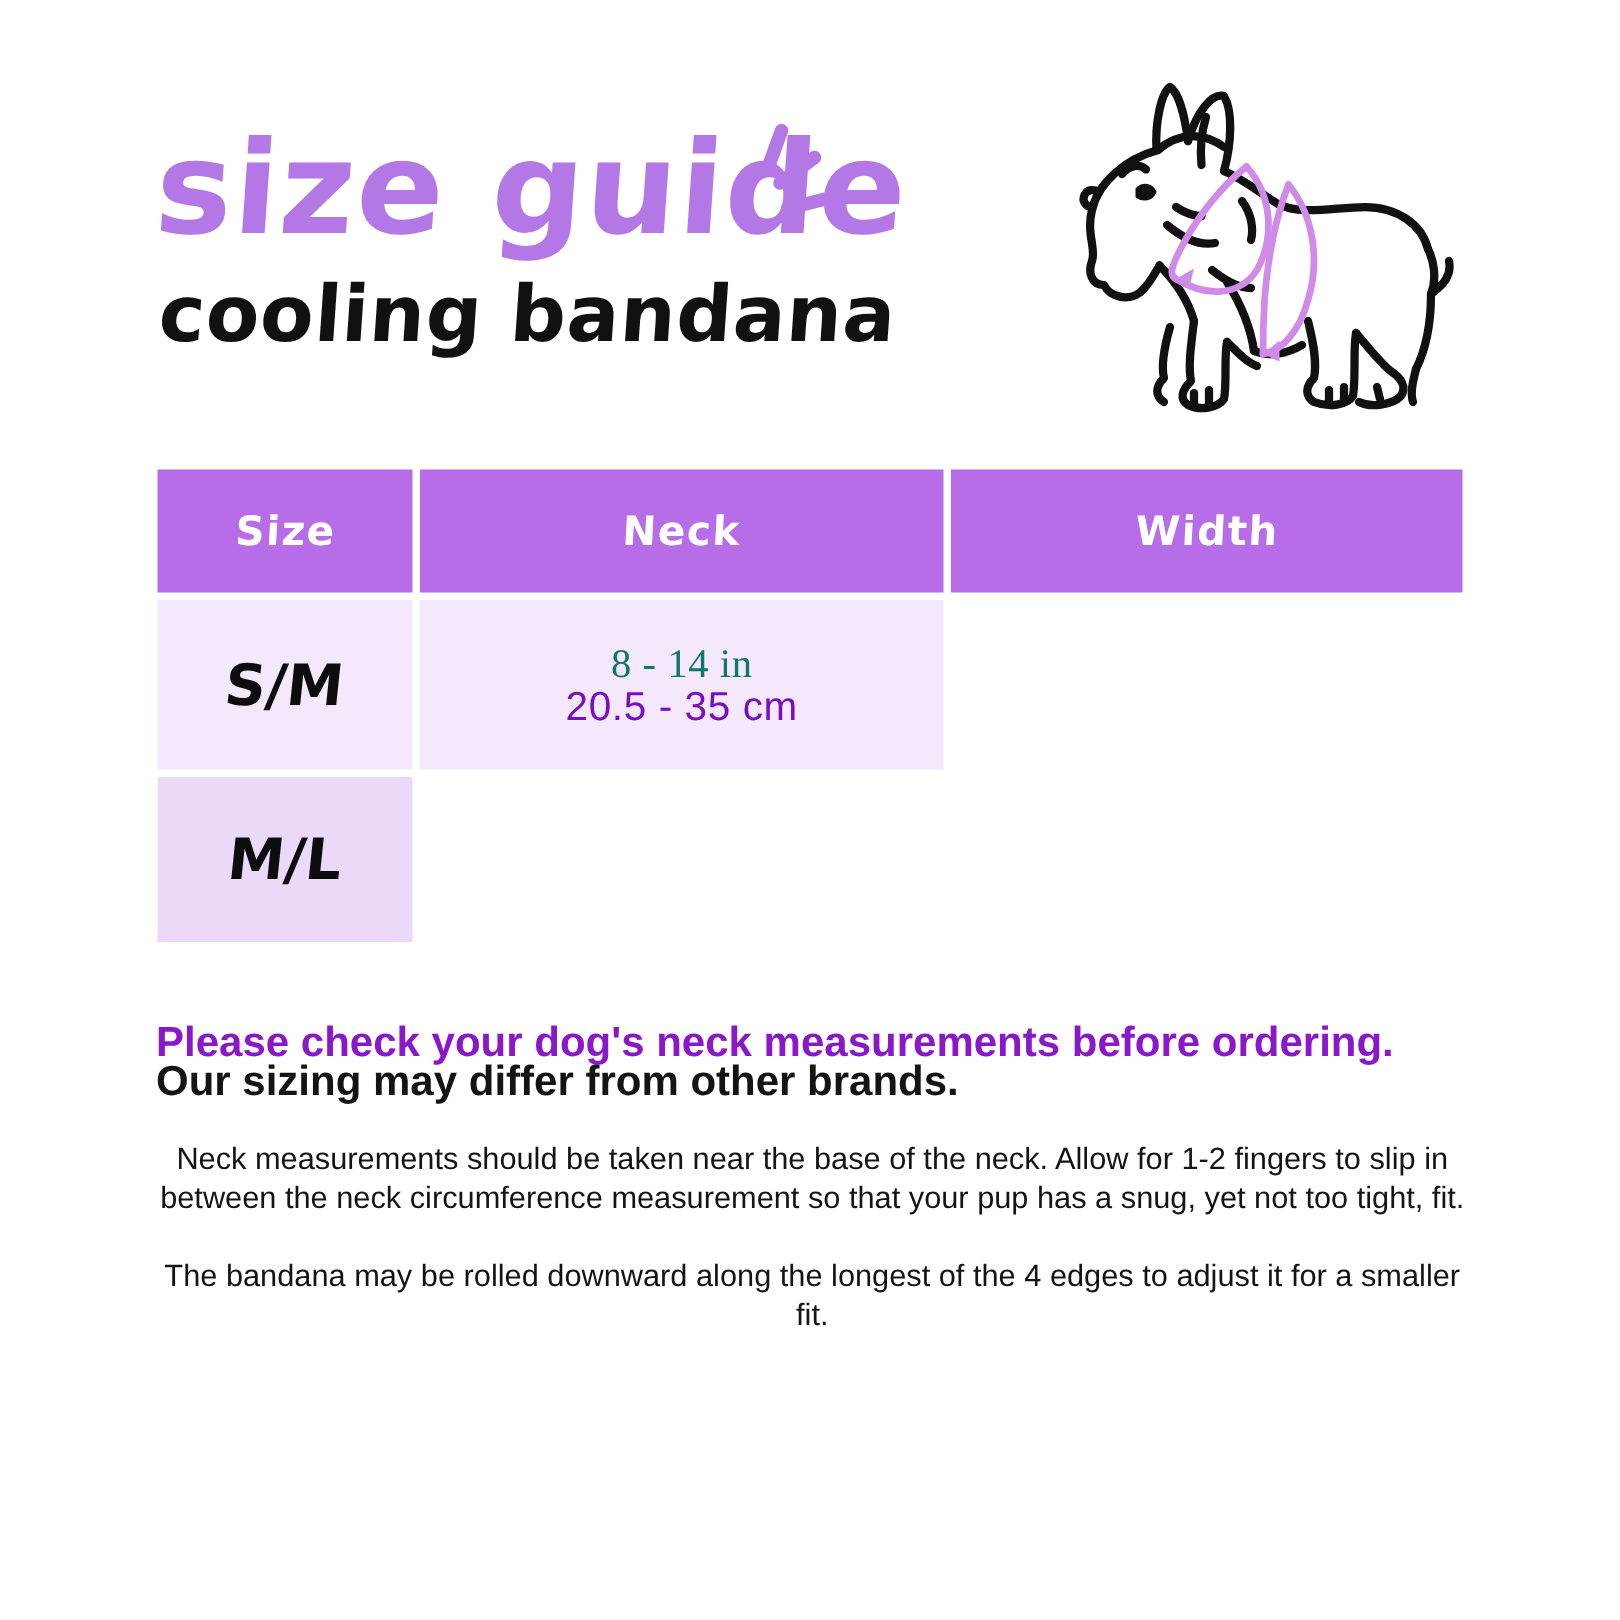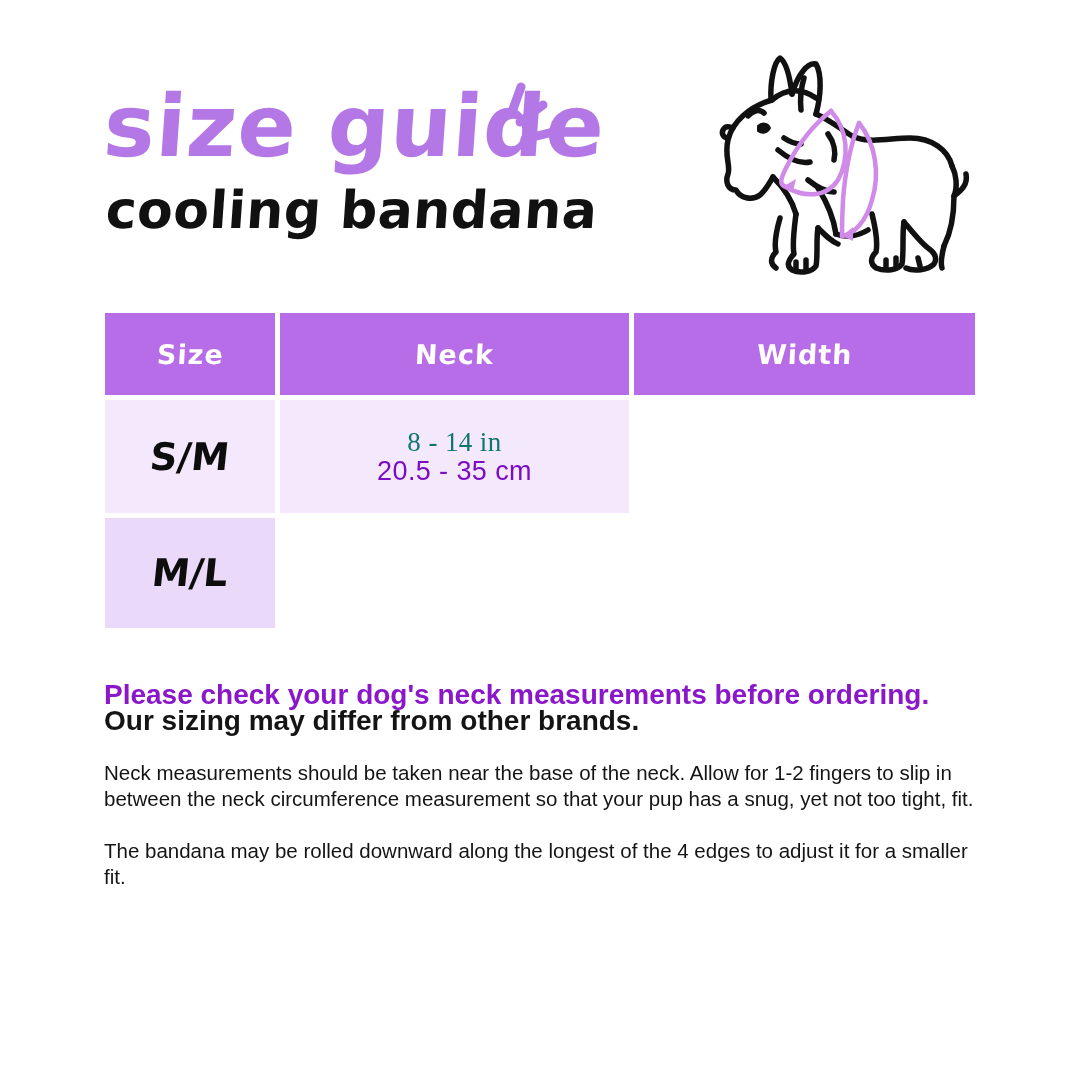--- a/index.html
+++ b/index.html
@@ -161,20 +161,21 @@
   }
   .note-line.accent { color: #8a17c9; }
 
   .note-para {
     font-family: "Liberation Sans", sans-serif;
     font-size: 20.5px;
     line-height: 26px;
     color: #141414;
     margin-top: 26px;
     width: 875px;
+    text-align: center;
   }
 </style>
 </head>
 <body>
 
 <div id="page">
 
   <div class="header-zone">
 
     <div class="title-block">

